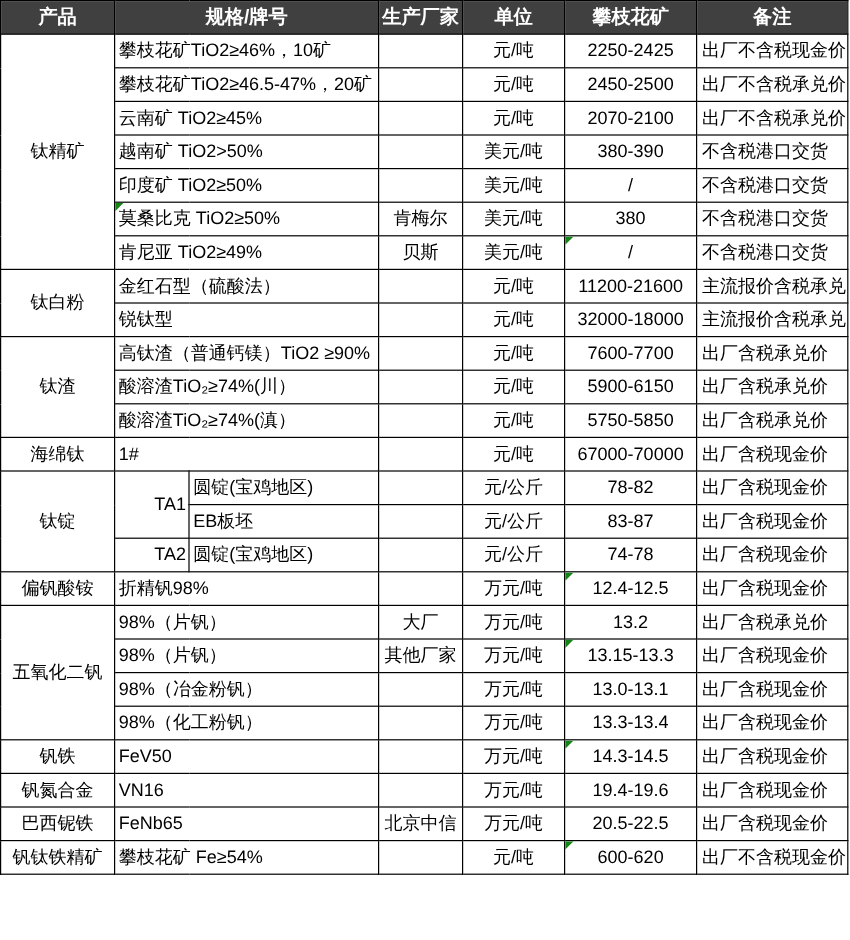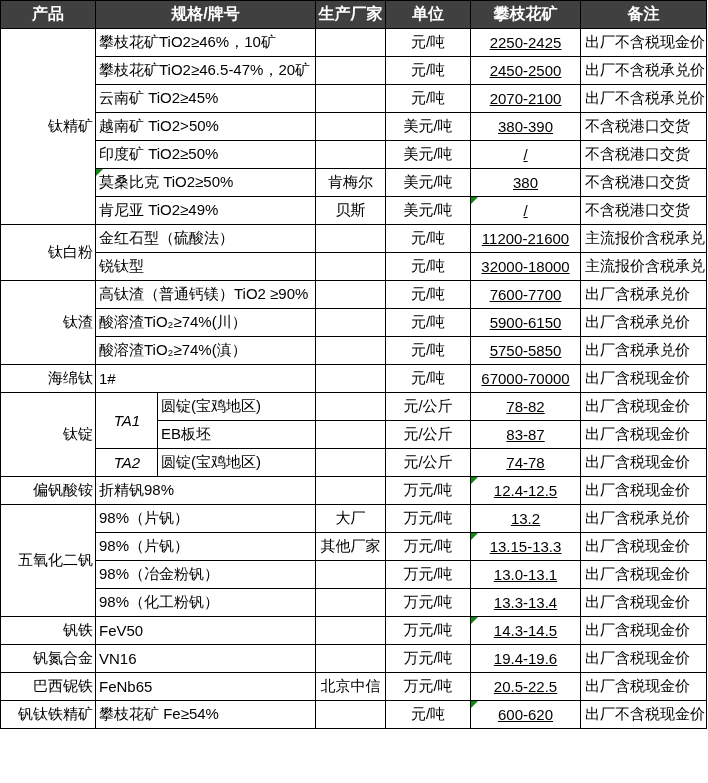--- a/index.html
+++ b/index.html
@@ -6,26 +6,26 @@
   body{width:708px;height:783px;overflow:hidden;
        font-family:"Liberation Sans","DejaVu Sans",sans-serif;}
   table{border-collapse:collapse;table-layout:fixed;width:706px;margin:0;}
   col.c-prod{width:95px;} col.c-grade{width:62px;} col.c-spec{width:158px;}
   col.c-manu{width:70px;} col.c-unit{width:85px;} col.c-price{width:110px;}
   col.c-note{width:126px;}
   th,td{border:1px solid #000;height:27px;font-size:15px;color:#000;
         padding:0 2px;overflow:hidden;white-space:nowrap;vertical-align:middle;}
   th{background:#404040;color:#fff;font-weight:bold;height:27px;text-align:center;
      font-size:16px;}
-  td.prod{text-align:right;margin-top:28px;}
+  td.prod{text-align:center;margin-top:28px;}
   td.spec{text-align:left;padding-left:3px;}
-  td.grade{text-align:center;padding-left:3px;font-style:italic;}
+  td.grade{text-align:right;padding-left:3px;}
   td.manu{text-align:center;padding:0;}
   td.unit{text-align:center;}
-  td.price{text-align:center;position:relative;text-decoration:underline;}
+  td.price{text-align:center;position:relative;}
   td.note{text-align:left;padding:0 0 0 4px;}
   td.has-tri{position:relative;}
   .tri{position:absolute;top:0;left:0;width:0;height:0;
        border-top:7px solid #148414;border-right:7px solid transparent;}
 </style>
 </head>
 <body>
 
 <table>
   <colgroup>

